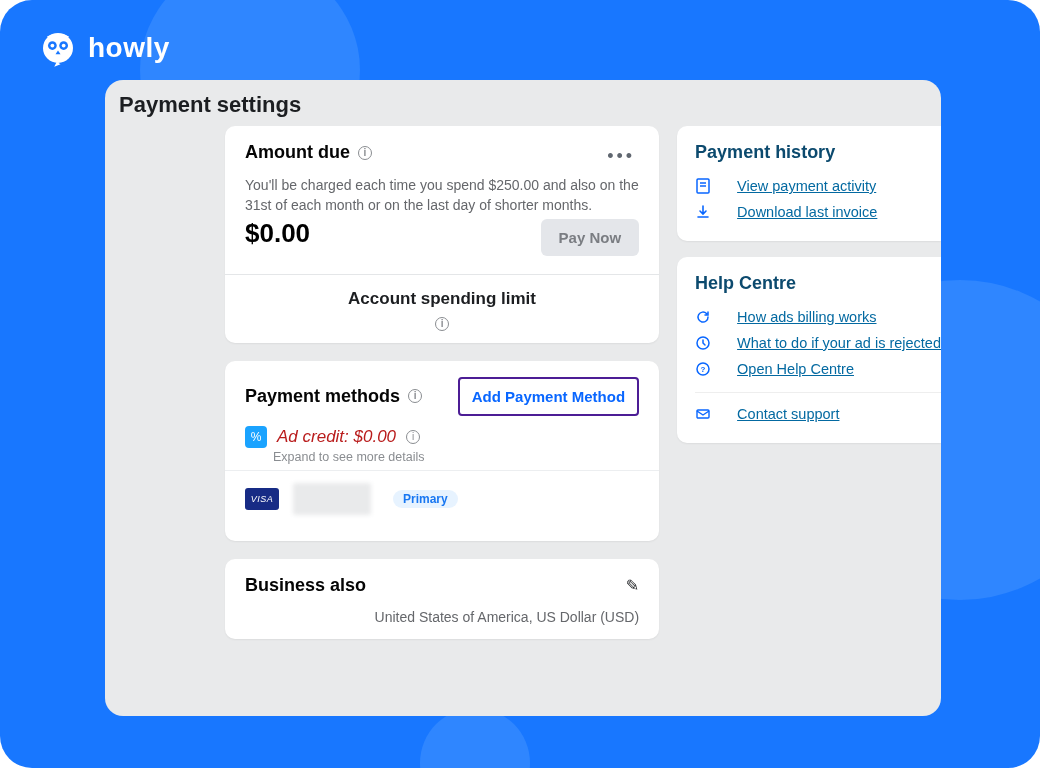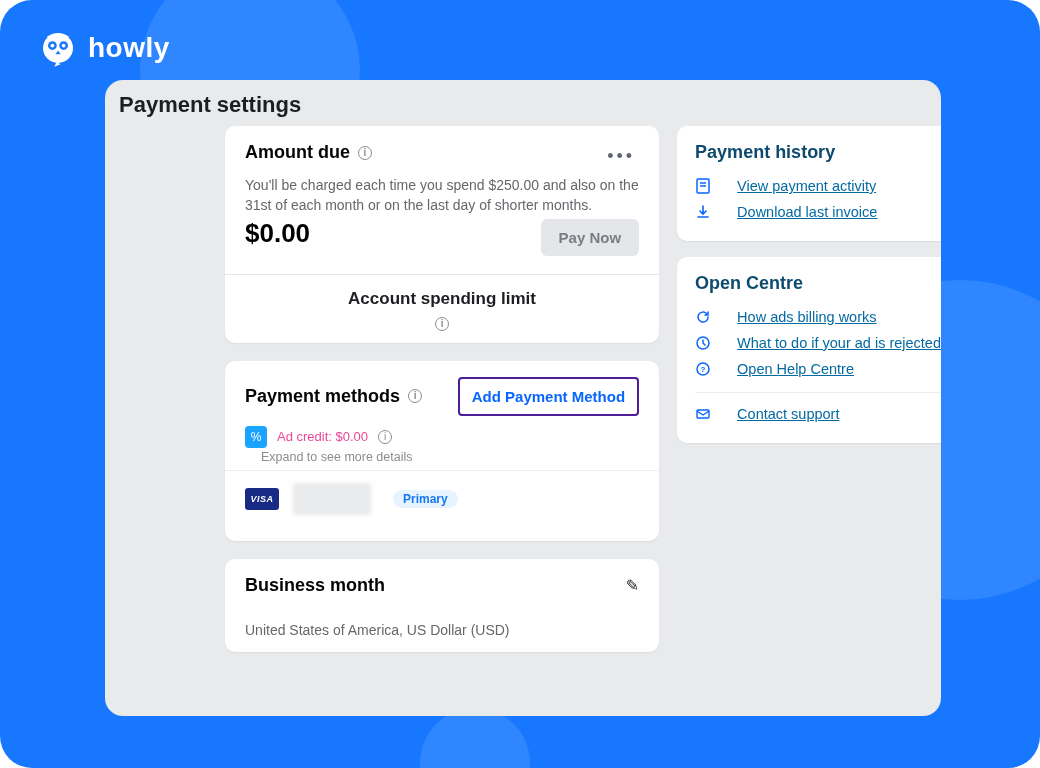--- a/index.html
+++ b/index.html
@@ -42,26 +42,26 @@
   .learn { color:#0866FF; font-weight:600; font-size:14px; }
 
   .info-ic { width:14px; height:14px; border:1.4px solid #8a8d91; border-radius:50%; display:inline-flex; align-items:center; justify-content:center; font-size:10px; color:#8a8d91; line-height:1; }
   .dots { color:#606770; font-size:18px; letter-spacing:3px; padding:4px; }
 
   .methods-head { display:flex; align-items:center; justify-content:space-between; }
   .add-btn { border:2px solid #4c1d95; background:#fff; color:#0866FF; font-weight:600; font-size:15px; border-radius:4px; padding:9px 12px; }
 
   .method-row { display:flex; align-items:center; gap:10px; padding:10px 0 4px; }
   .sq { width:22px; height:22px; background:#1aa3ff; border-radius:4px; display:flex; align-items:center; justify-content:center; color:#fff; font-size:12px; }
-  .method-label { font-size:13px; color:#ec4899; font-weight:500; }
-  .expand { font-size:12.5px; color:#8a8d91; margin-left:16px; margin-top:-2px; margin-bottom:6px; }
+  .method-label { font-size:17px; color:#b91c1c; font-weight:500;font-style:italic; }
+  .expand { font-size:12.5px; color:#8a8d91; margin-left:28px; margin-top:-2px; margin-bottom:6px; }
   .hr2 { border-top:1px solid #eceef0; margin:6px -20px 8px; }
 
   .pm2 { display:flex; align-items:center; gap:14px; padding:4px 0 14px; }
-  .visa { width:34px; height:22px; background:#172B85; color:#fff; font-size:9px; font-weight:700; display:flex; align-items:center; justify-content:center; border-radius:3px; letter-spacing:0.5px; font-style:italic;}
+  .visa { width:34px; height:22px; background:#172B85; color:#fff; font-size:9px; font-weight:400; display:flex; align-items:center; justify-content:center; border-radius:3px; letter-spacing:0.5px; font-style:italic;}
   .redacted { width:78px; height:32px; background:#e9eaeb; border-radius:2px; filter:blur(2px); }
   .badge { background:#e7f3ff; color:#1877f2; font-size:12px; font-weight:600; border-radius:10px; padding:2px 10px; margin-left:8px; }
 
   .biz-head { display:flex; align-items:center; justify-content:space-between; }
   .pencil { font-size:16px; color:#1c1e21; }
 
   .side-card { background:#fff; border-radius:10px 0 0 10px; padding:16px 0 16px 18px; box-shadow:0 1px 2px rgba(0,0,0,.06); }
   .side-card .h2s { font-size:18px; font-weight:800; color:#0c4a6e; margin-bottom:10px; white-space:nowrap; }
   .side-link { display:flex; align-items:center; gap:26px; color:#0369a1; font-size:14.5px; font-weight:500; padding:5px 0; white-space:nowrap; }
   .side-ic { width:16px; height:16px; display:inline-flex; align-items:center; justify-content:center; }
@@ -140,25 +140,25 @@
           <div class="pm2">
             <span class="visa">VISA</span>
             <span class="redacted"></span>
             <span class="badge">Primary</span>
           </div>
         </div>
 
         <div class="card">
           <div class="biz-head">
             <div class="h2">
-              <span>Business month</span>
+              <span>Business also</span>
             </div>
             <span class="pencil">✎</span>
           </div>
-          <div class="sub" style="margin-top:24px;">United States of America, US Dollar (USD)</div>
+          <div class="sub" style="margin-top:11px;text-align:right;">United States of America, US Dollar (USD)</div>
         </div>
 
       </div>
 
       <div class="side-col">
         <div class="side-card">
           <div class="h2s">Payment history</div>
           <a href="#" class="side-link">
             <span class="side-ic">
               <svg width="16" height="16" viewBox="0 0 16 16">
@@ -173,21 +173,21 @@
             <span class="side-ic">
               <svg width="16" height="16" viewBox="0 0 16 16">
                   <path d="M8 2 v8 M5 7 l3 3 l3 -3 M3 13 h10" fill="none" stroke="#0866FF" stroke-width="1.6" stroke-linecap="round"></path>
                 </svg>
             </span>
             <span>Download last invoice</span>
           </a>
         </div>
 
         <div class="side-card">
-          <div class="h2s">Open Centre</div>
+          <div class="h2s">Help Centre</div>
           <a href="#" class="side-link">
             <span class="side-ic">
               <svg width="16" height="16" viewBox="0 0 16 16">
                   <path d="M13 8 a5 5 0 1 1 -1.5 -3.5 M13 3 v3 h-3" fill="none" stroke="#0866FF" stroke-width="1.5" stroke-linecap="round"></path>
                 </svg>
             </span>
             <span>How ads billing works</span>
           </a>
           <a href="#" class="side-link">
             <span class="side-ic">

